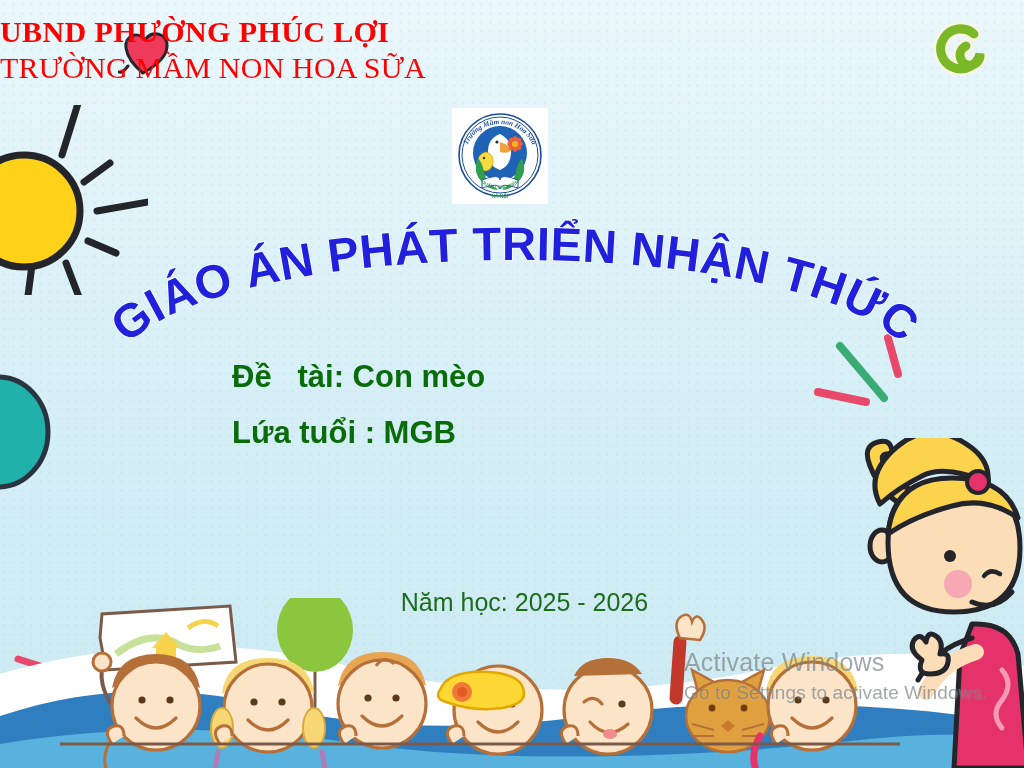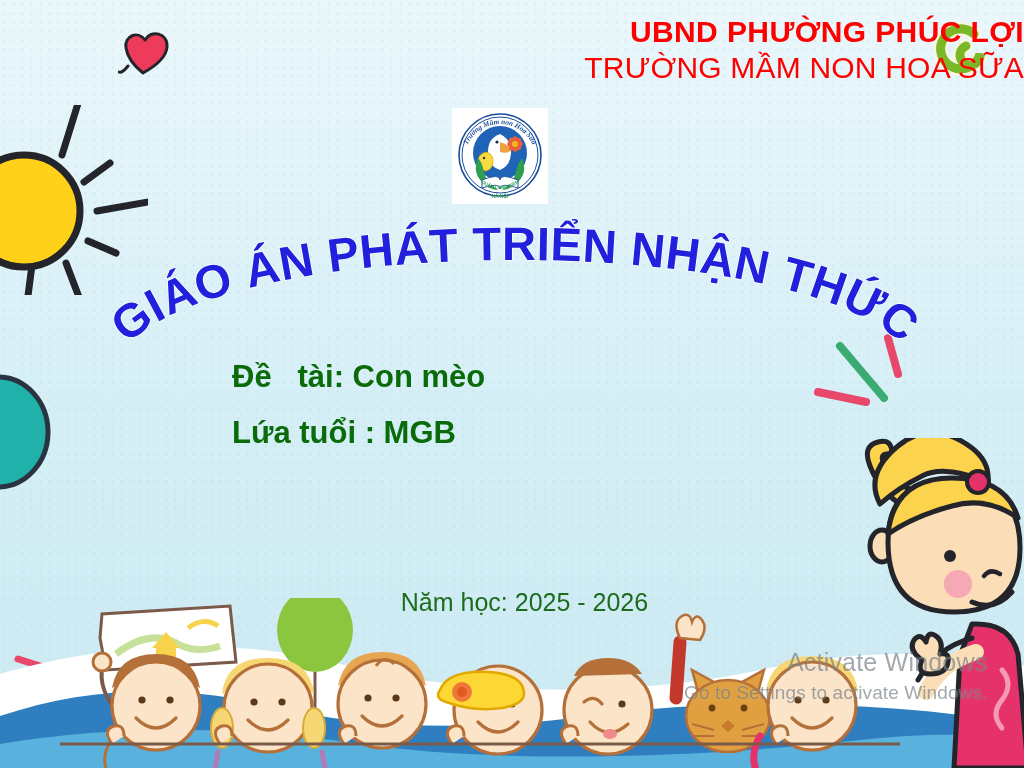--- a/index.html
+++ b/index.html
@@ -45,21 +45,21 @@
 
   
   #kids { position: absolute; left: 60px; bottom: 0px; width: 840px; height: 170px; }
 
   
   #girl { position: absolute; right: -6px; bottom: 0px; width: 210px; height: 330px; }
 
   
   #header-lines {
     position: absolute; left: 0; top: 16px; width: 1024px;
-    text-align: right; line-height: 1.06;
+    text-align: left; line-height: 1.06; font-family: Liberation Serif, serif;
   }
   #header-line1 {
     color: #fe0000; font-weight: bold; font-size: 30px;
     letter-spacing: .4px;
   }
   #header-line2 {
     color: #fe0000; font-weight: normal; font-size: 30px;
     letter-spacing: .2px; margin-top: 4px;
   }
 
@@ -97,21 +97,21 @@
   #schoolyear {
     position: absolute; left: 0; top: 588px; width: 1024px;
     text-align: center;
     color: #1d6b1d; font-size: 25px; font-weight: normal; padding-left: 25px;
   }
 
   
   #watermark {
     position: absolute; left: 684px; top: 648px;
     color: rgba(105,115,120,.62);
-    text-align: right;
+    text-align: left;
     text-shadow: 0 0 2px rgba(255,255,255,.25);
     pointer-events: none;
   }
   #wm-title { font-size: 25px; font-weight: normal; letter-spacing: .2px; }
   #wm-sub { font-size: 19px; margin-top: 5px; letter-spacing: .1px; }
 </style>
 </head>
 <body>
 
 <div id="slide">

